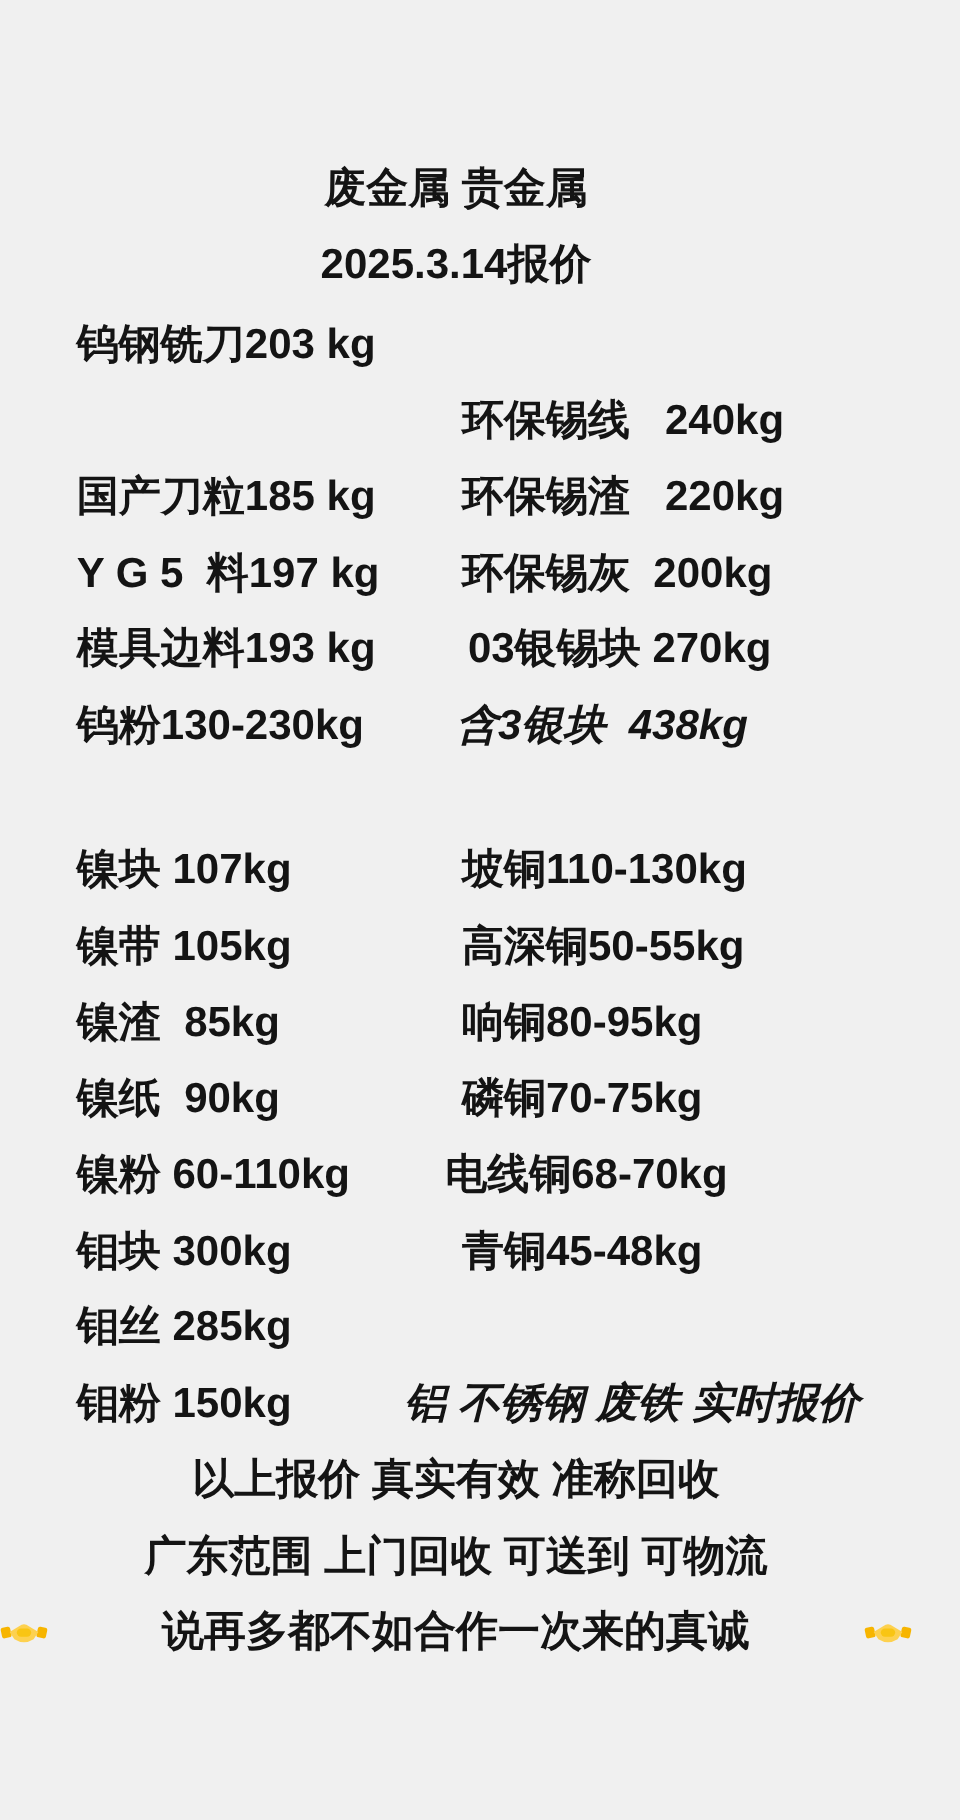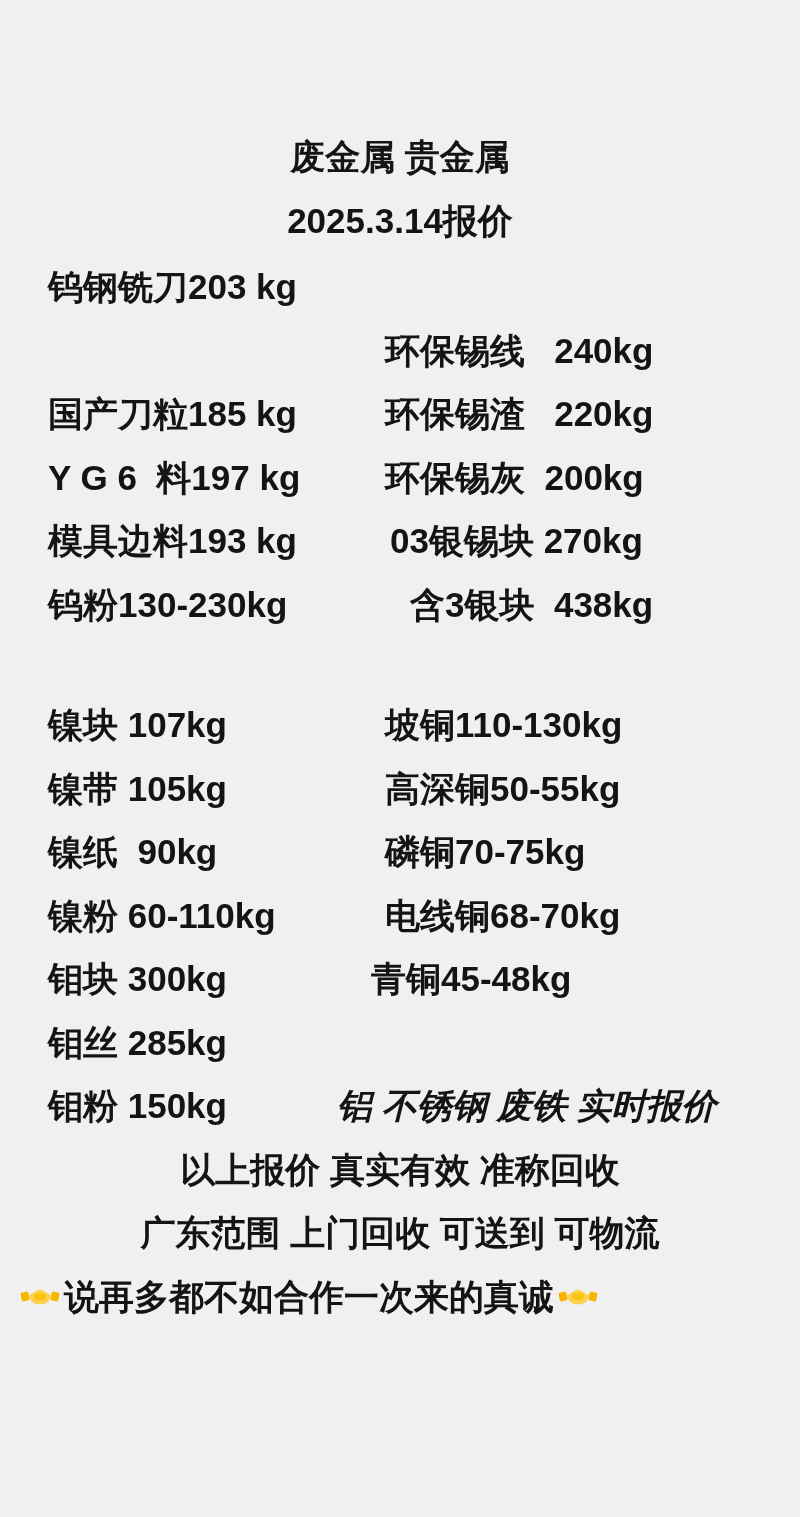--- a/index.html
+++ b/index.html
@@ -13,53 +13,52 @@
     position:relative;
     width:800px;height:1517px;
     background:#f0f0f0;
     color:#141414;
     font-weight:700;
     font-size:35px;
   }
   .center-block{
     width:760px;
     text-align:center;
-    padding-left:20px;
   }
   .line{
     line-height:63.5px;
     height:63.5px;
     white-space:pre;
   }
   .title-line{margin-top:125px;}
   .group{position:relative;}
   .group-1{margin-top:3px;}
   .group-2{margin-top:57px;}
   .row{
     position:relative;
     height:63.5px;
     line-height:63.5px;
   }
   .cell{
     position:absolute;
     top:0;
     white-space:pre;
   }
-  .cell.left{left:48px;}
+  .cell.left{left:64px;}
   .cell.right{left:385px;}
   .group-1 .row:nth-child(5) .right{left:390px;}
-  .group-1 .row:nth-child(6) .right{left:410px;}
+  .group-1 .row:nth-child(6) .right{left:380px;font-style:italic;}
   .group-2 .row:nth-child(5) .right{left:371px;}
   .group-2 .row:last-child .right{left:337px;font-style:italic;}
   .footer{margin-top:0;}
   .slogan-line{
     display:flex;
     align-items:center;
-    justify-content:flex-start;
-    gap:4px;
+    justify-content:space-between;
+    gap:16px;
   }
   .handshake{flex:0 0 auto;display:inline-block;}
 </style>
 </head>
 <body>
 
 <div class="page">
 
   <div class="center-block">
     <div class="line title-line">废金属 贵金属</div>
@@ -71,41 +70,45 @@
       <span class="cell left">钨钢铣刀203 kg</span>
     </div>
     <div class="row">
       <span class="cell right">环保锡线   240kg</span>
     </div>
     <div class="row">
       <span class="cell left">国产刀粒185 kg</span>
       <span class="cell right">环保锡渣   220kg</span>
     </div>
     <div class="row">
-      <span class="cell left">Y G 6  料197 kg</span>
+      <span class="cell left">Y G 5  料197 kg</span>
       <span class="cell right">环保锡灰  200kg</span>
     </div>
     <div class="row">
       <span class="cell left">模具边料193 kg</span>
       <span class="cell right">03银锡块 270kg</span>
     </div>
     <div class="row">
       <span class="cell left">钨粉130-230kg</span>
       <span class="cell right">含3银块  438kg</span>
     </div>
   </div>
 
   <div class="group group-2">
     <div class="row">
       <span class="cell left">镍块 107kg</span>
       <span class="cell right">坡铜110-130kg</span>
     </div>
     <div class="row">
       <span class="cell left">镍带 105kg</span>
       <span class="cell right">高深铜50-55kg</span>
+    </div>
+    <div class="row">
+      <span class="cell left">镍渣  85kg</span>
+      <span class="cell right">响铜80-95kg</span>
     </div>
     <div class="row">
       <span class="cell left">镍纸  90kg</span>
       <span class="cell right">磷铜70-75kg</span>
     </div>
     <div class="row">
       <span class="cell left">镍粉 60-110kg</span>
       <span class="cell right">电线铜68-70kg</span>
     </div>
     <div class="row">

